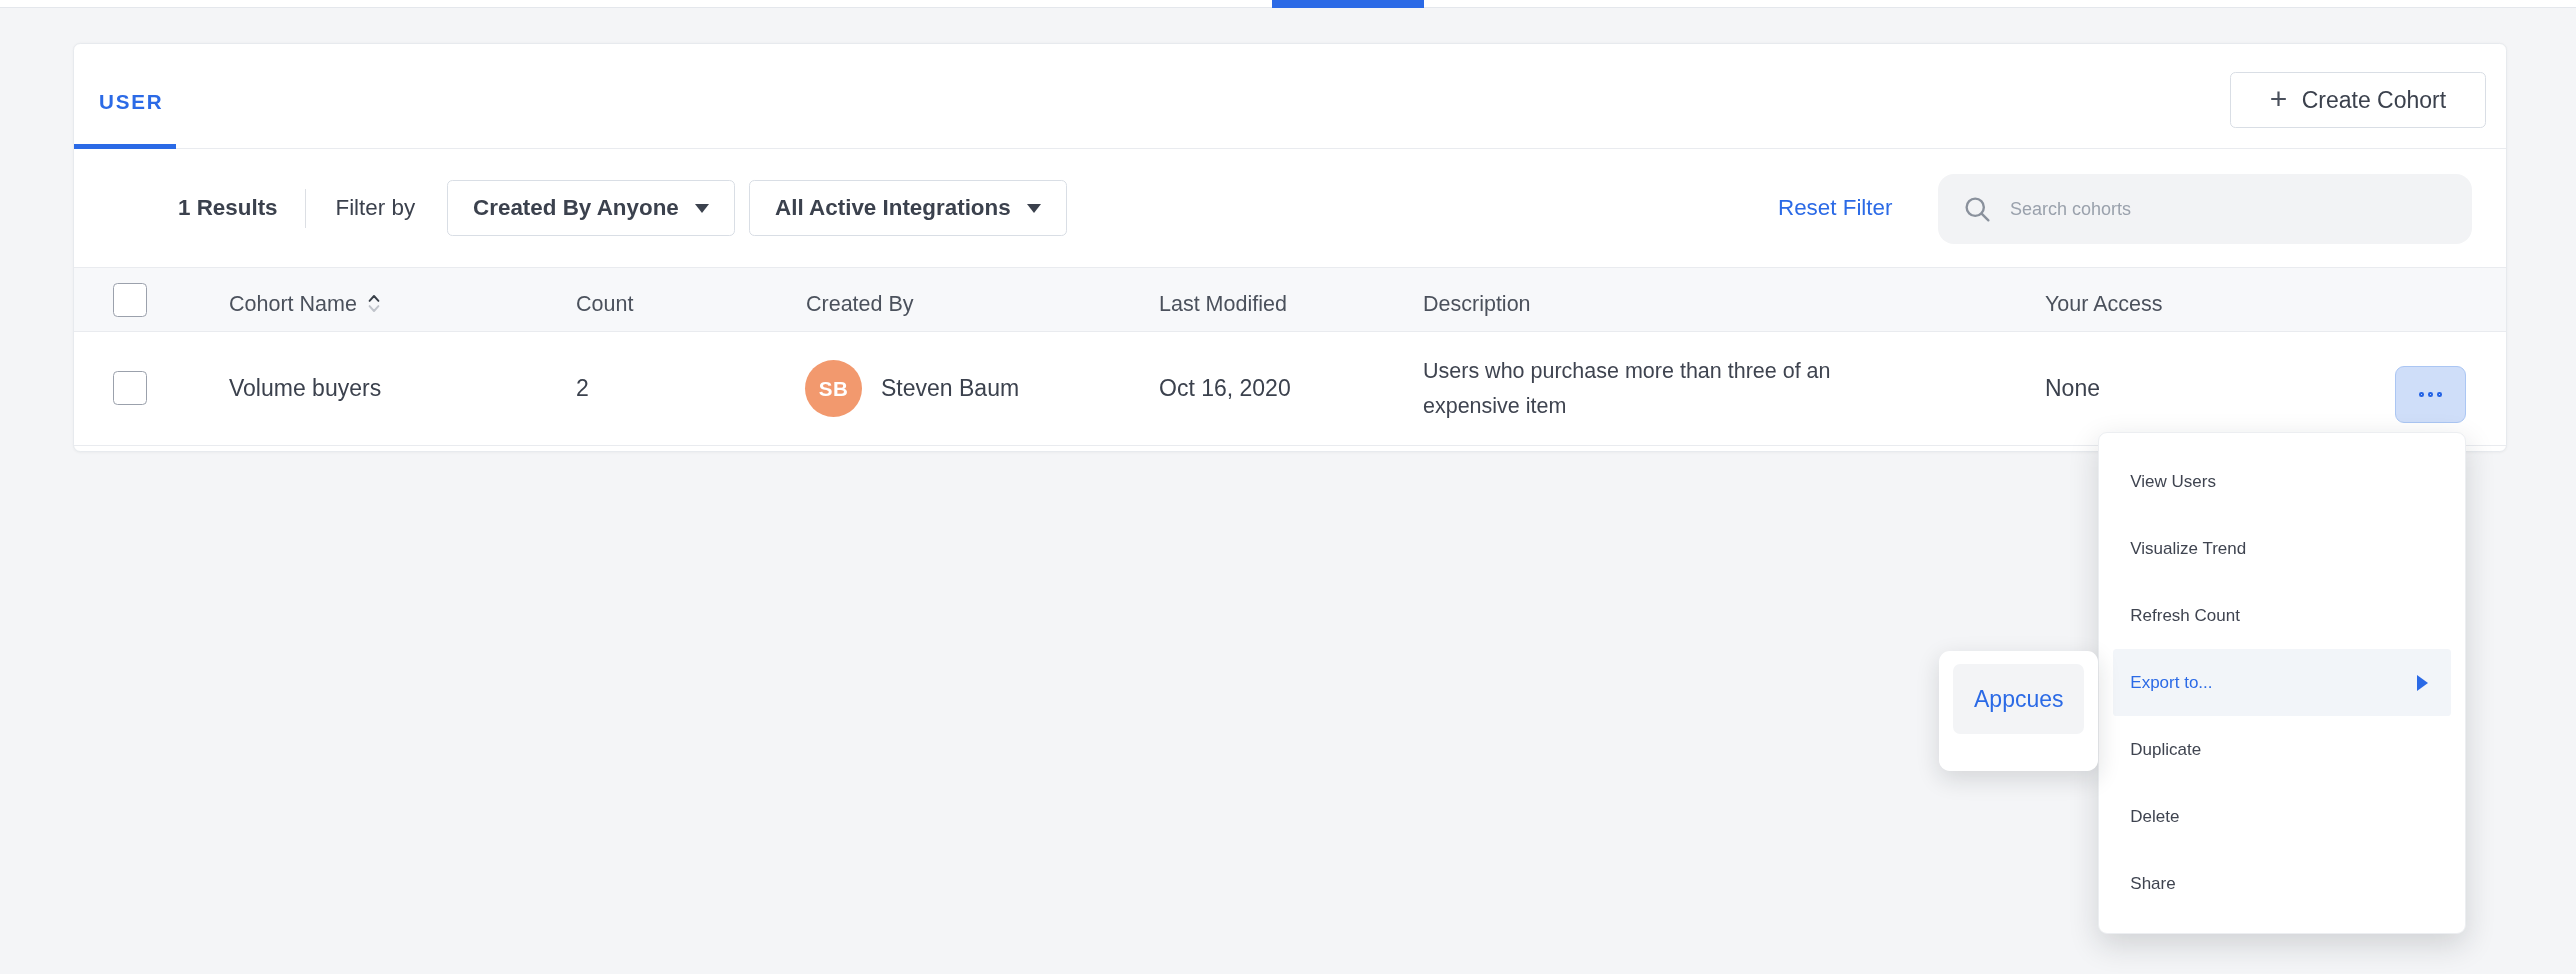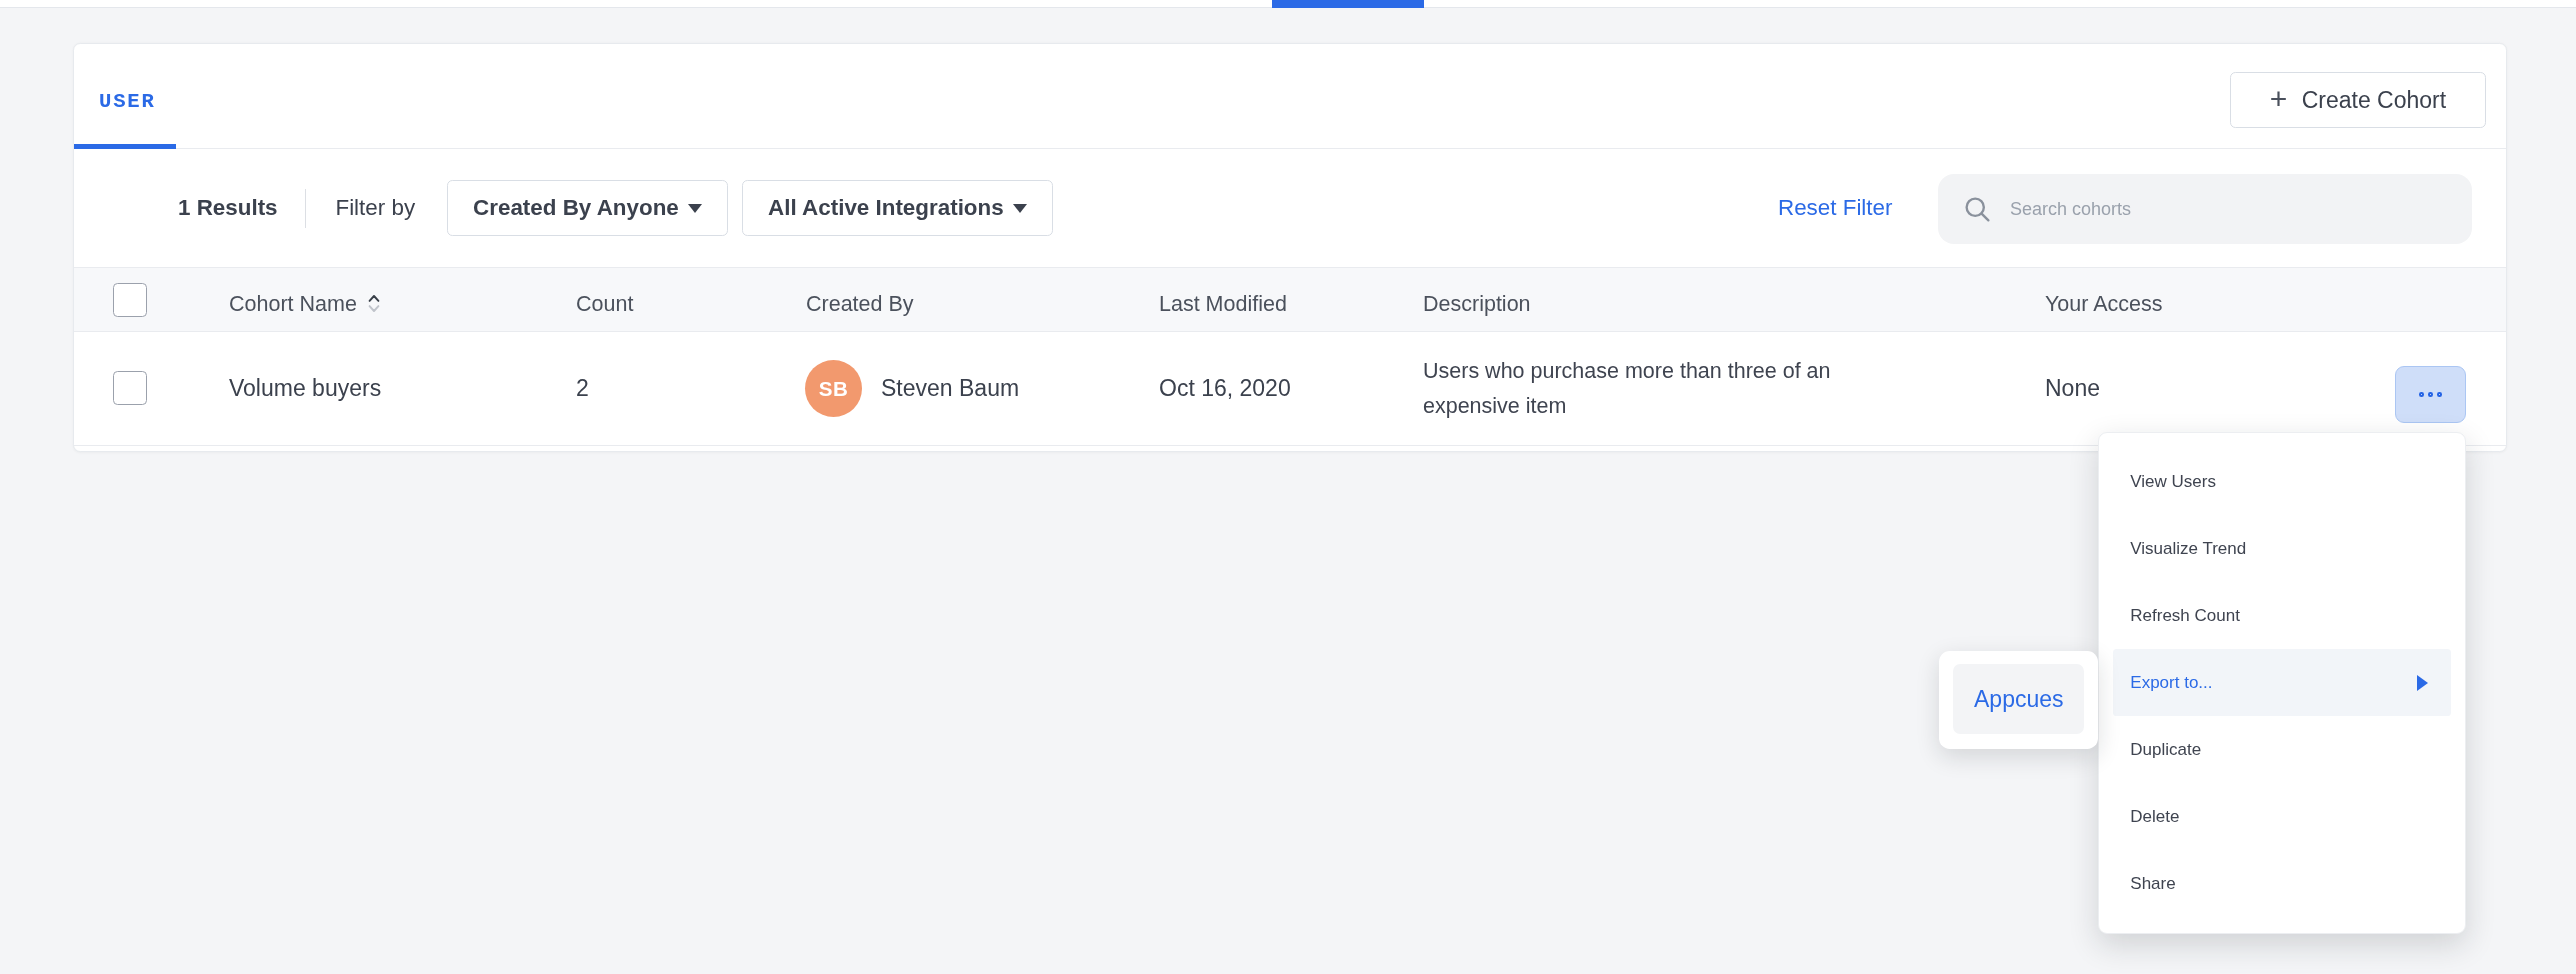--- a/index.html
+++ b/index.html
@@ -18,40 +18,40 @@
 
   
   .card {
     position:absolute; left:73px; top:43px; width:2434px; height:409px;
     background:#ffffff; border:0.9px solid #e7eaee; border-radius:7.2px;
     box-shadow:0 0.9px 2.7px rgba(20,24,31,0.04);
   }
   .tabbar { position:absolute; left:0; top:0; width:100%; height:105px; border-bottom:0.9px solid #e9ebef; border-radius:7.2px 7.2px 0 0; }
   .tab-user {
     position:absolute; left:25px; top:46px; font-size:20.6px; font-weight:700;
-    letter-spacing:1.8px; color:#2b6ae6; cursor:pointer;font-family:Liberation Mono, monospace;
+    letter-spacing:1.8px; color:#2b6ae6; cursor:pointer;
   }
   .tab-underline { position:absolute; left:0; top:100px; width:102px; height:4.5px; background:#2b6ae6; }
 
   .create-btn {
     position:absolute; left:2156px; top:28px; width:256px; height:56px;
     background:#fff; border:0.9px solid #d9dee5; border-radius:5.4px;
     display:flex; align-items:center; justify-content:center; gap:14.3px;
     font-size:23px; font-weight:500; color:#3b414d; cursor:pointer;
   }
   .create-btn .plus { font-size:30px; font-weight:400; color:#4a505c; line-height:1; margin-top:-2.7px; }
 
   
   .filter-left { position:absolute; left:104px; top:105px; height:118px; display:flex; align-items:center; }
   .results { font-size:22.4px; font-weight:700; color:#3b414d; }
   .vdivider { width:0.9px; height:39px; background:#dcdfe4; margin:0 30px 0 27px; }
   .filter-by { font-size:22.4px; font-weight:500; color:#3b414d; margin-right:32px; }
   .drop-btn {
     height:56px; padding:0 25px; background:#fff; border:0.9px solid #d9dee5; border-radius:5.4px;
-    display:flex; align-items:center; gap:9px; font-size:22.4px; font-weight:600; color:#3b414d;
+    display:flex; align-items:center; gap:16px; font-size:22.4px; font-weight:600; color:#3b414d;
     cursor:pointer; margin-right:14.3px;
   }
   .caret-down { width:0; height:0; border-left:7.2px solid transparent; border-right:7.2px solid transparent; border-top:9px solid #3b414d; }
   .reset-link { position:absolute; left:1704px; top:105px; height:118px; display:flex; align-items:center; font-size:22.4px; color:#2b6ae6; cursor:pointer; }
   .search-box {
     position:absolute; left:1864px; top:130px; width:534px; height:70px;
     background:#f2f3f5; border-radius:16px; display:flex; align-items:center; cursor:text;
   }
   .search-box svg { margin-left:25px; flex:none; }
   .search-box input {
@@ -110,21 +110,21 @@
   }
   .menu-item.highlight { background:#f2f5f9; color:#2b6ae6; }
   .arrow-right {
     position:absolute; right:22.4px; top:50%; margin-top:-8px;
     width:0; height:0; border-top:8px solid transparent; border-bottom:8px solid transparent;
     border-left:11.6px solid #2b6ae6;
   }
 
   
   .submenu {
-    position:absolute; left:1939px; top:651px; width:159px; height:98px;
+    position:absolute; left:1939px; top:651px; width:159px; height:120px;
     background:#fff; border-radius:10.7px; box-shadow:0 7.2px 23px rgba(23,28,38,0.14);
     padding:13.4px 14.3px; z-index:21;
   }
   .submenu-item {
     width:131px; height:70px; background:#f3f4f6; border-radius:7.2px;
     display:flex; align-items:center; justify-content:center;
     font-size:23px; color:#2b6ae6; cursor:pointer;
   }
 </style>
 </head>

